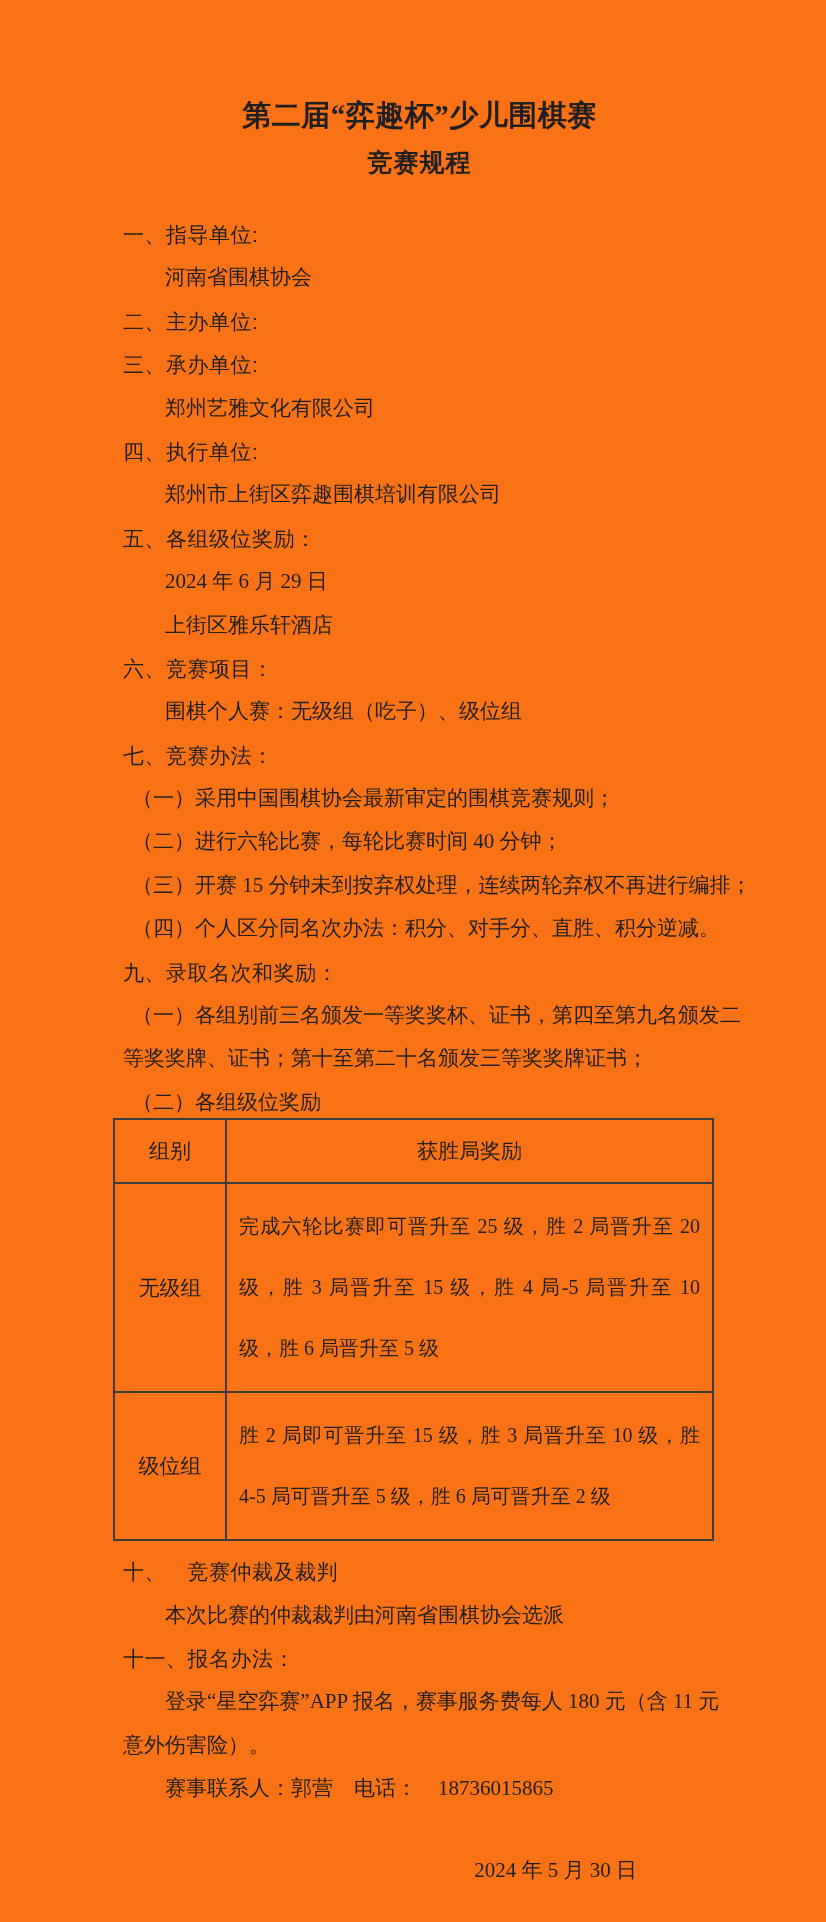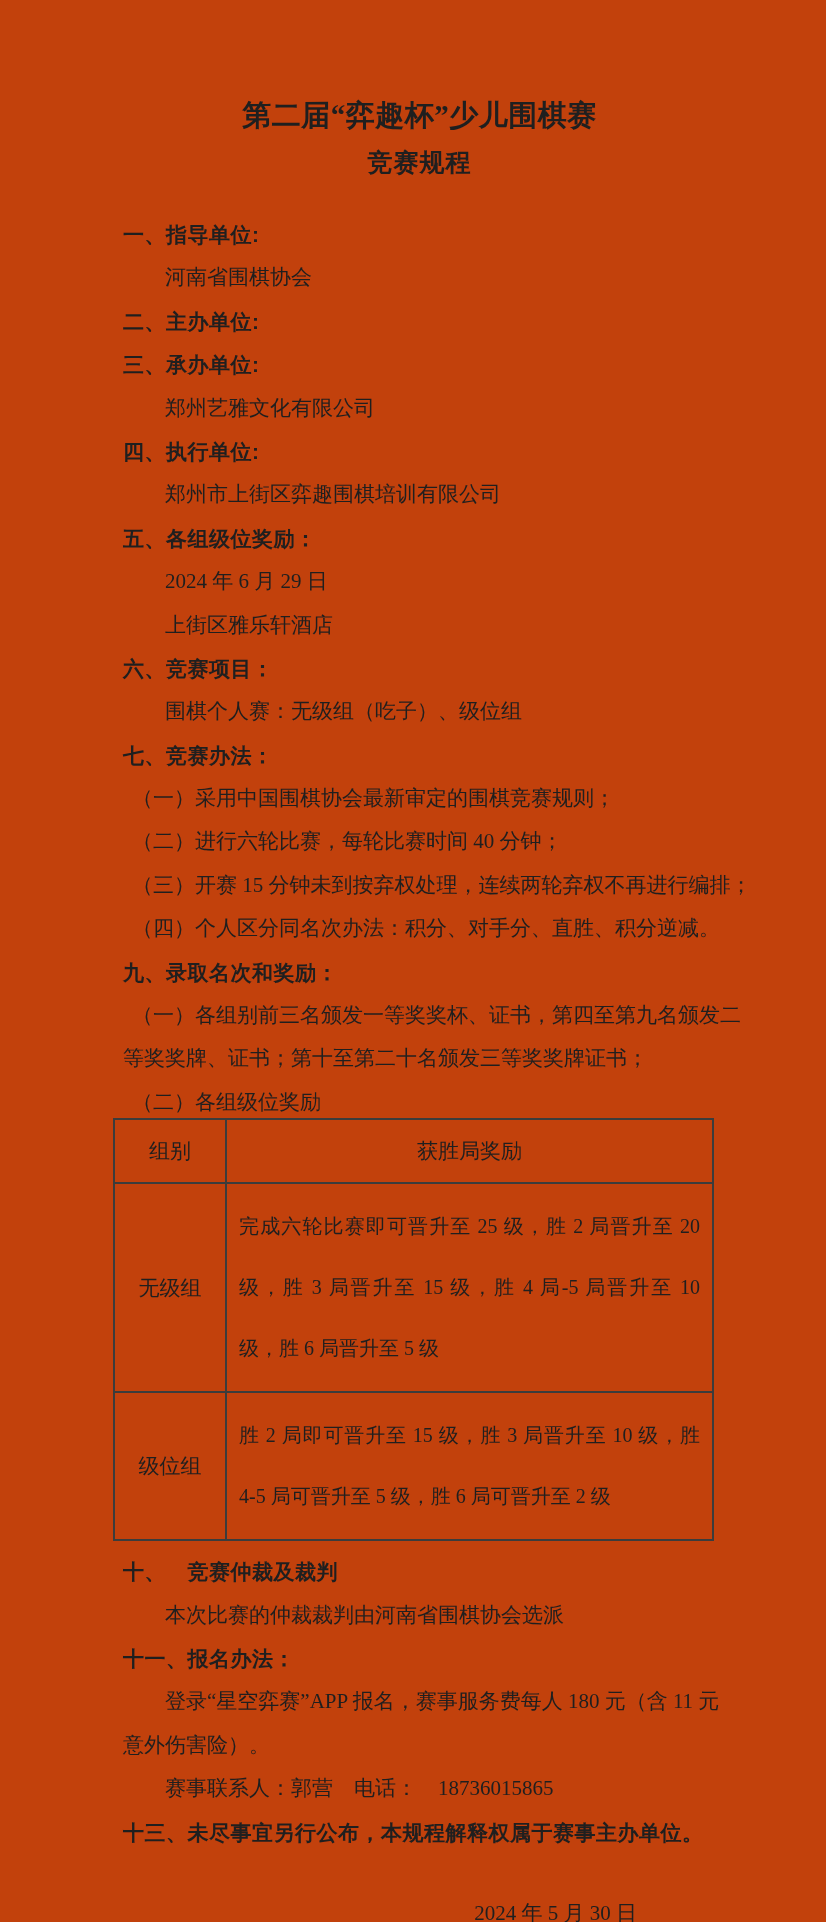--- a/index.html
+++ b/index.html
@@ -1,19 +1,19 @@
 <!DOCTYPE html>
 <html><head>
 <meta charset="utf-8">
 <style>
   html,body{margin:0;padding:0;background:#ffffff;}
   .page{
     position:relative;
     width:826px;height:1922px;
-    background:#c2410c;
+    background:#f97316;
     font-family:"Liberation Serif","DejaVu Serif",serif;
     color:#1f1f1f;
     overflow:hidden;
   }
   .content{padding:92px 110px 0 123px;}
   .title-line1{
     text-align:center;font-weight:bold;
     font-size:29px;line-height:47px;
     letter-spacing:0.5px;white-space:nowrap;
   }
@@ -22,21 +22,21 @@
     font-size:25px;line-height:47px;
     letter-spacing:1px;white-space:nowrap;
   }
   .body-flow{margin-top:27px;}
   .line{
     height:43.4px;line-height:43.4px;
     font-size:21px;white-space:nowrap;
   }
   .h{
     font-family:"Liberation Sans","DejaVu Sans",sans-serif;
-    font-weight:bold;
+    font-weight:normal;
     letter-spacing:0.5px;
   }
   .i1{padding-left:9px;}
   .i2{padding-left:42px;}
   table.award{
     border-collapse:collapse;
     table-layout:fixed;
     width:601px;
     margin:-6px 0 0 -10px;
   }
@@ -132,19 +132,18 @@
         </table>
 
       <div class="line h after-table">十、　竞赛仲裁及裁判</div>
       <div class="line i2">本次比赛的仲裁裁判由河南省围棋协会选派</div>
 
       <div class="line h">十一、报名办法：</div>
       <div class="line i2">登录“星空弈赛”APP 报名，赛事服务费每人 180 元（含 11 元</div>
       <div class="line">意外伤害险）。</div>
       <div class="line i2">赛事联系人：郭营　电话：　18736015865</div>
 
-      <div class="line h">十三、未尽事宜另行公布，本规程解释权属于赛事主办单位。</div>
 
       <div class="footer-date">2024 年 5 月 30 日</div>
 
     </div>
   </div>
 </div>
 
 </body></html>

